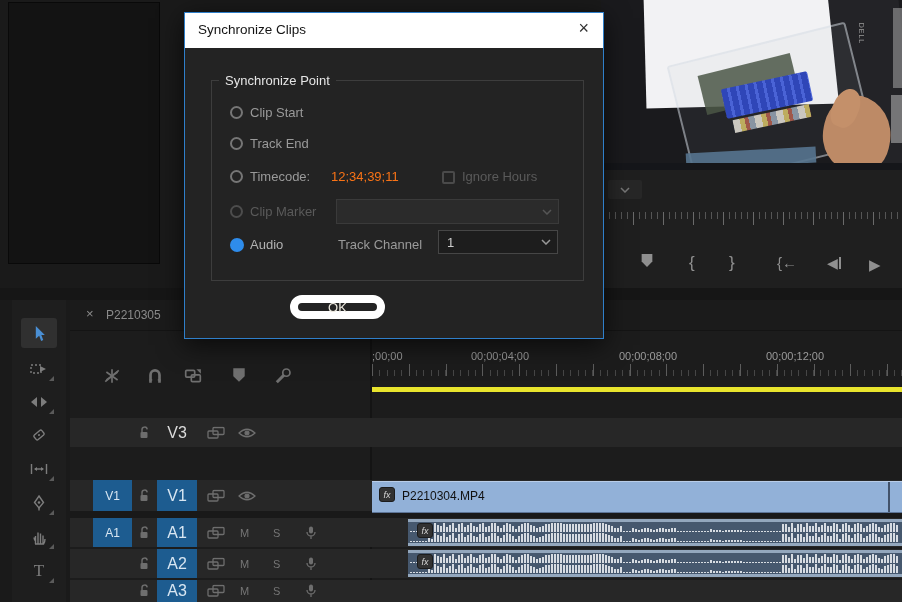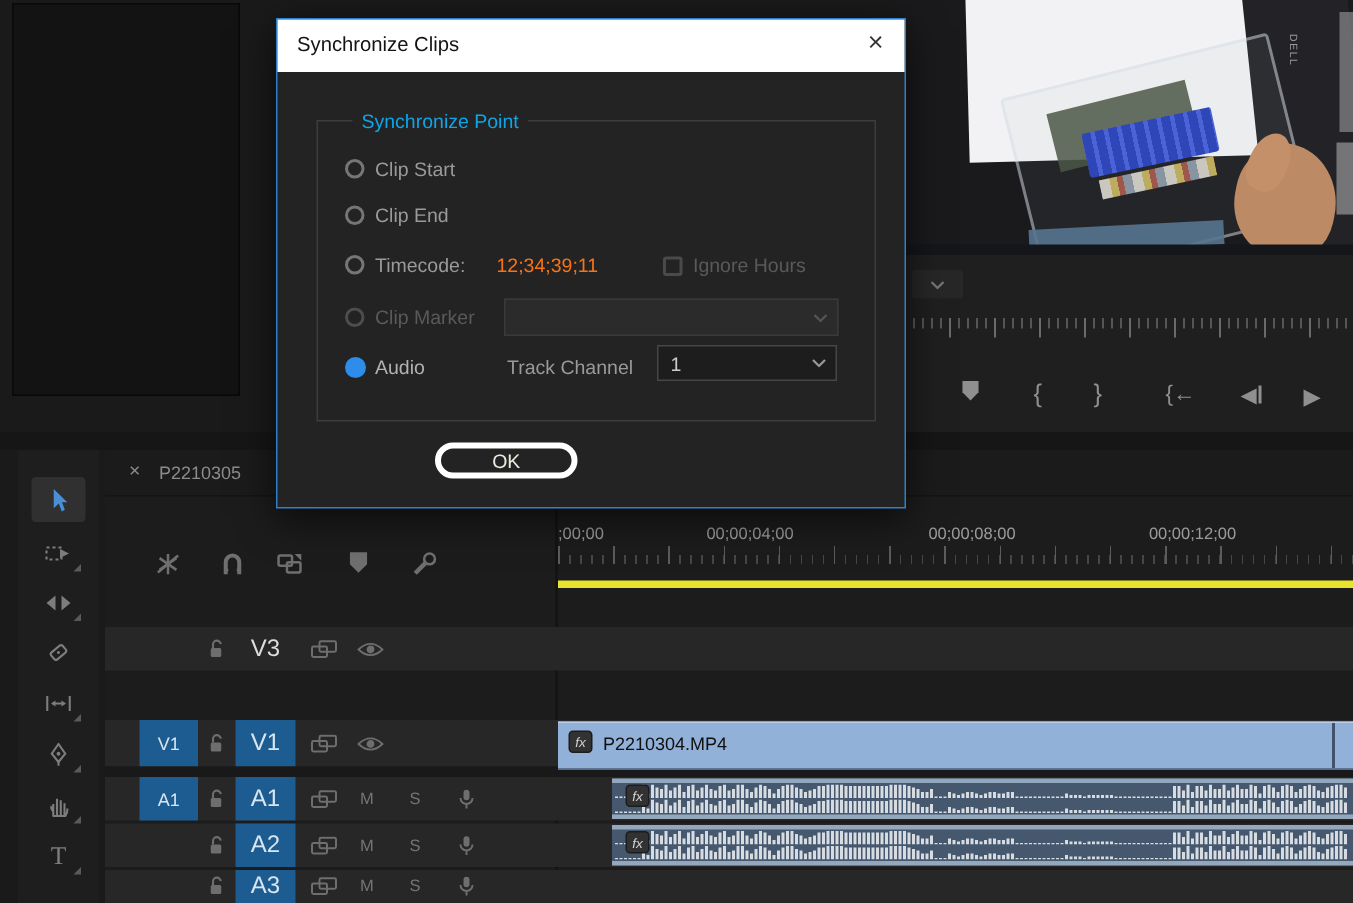--- a/index.html
+++ b/index.html
@@ -107,36 +107,36 @@
   .wave-lane{position:absolute;left:2px;right:2px;height:9px;fill:#d7dce2;}
   .wave-lane.l1{top:4px;} .wave-lane.l2{top:14px;}
 
   
   #dialog{left:184px;top:12px;width:418px;height:325px;background:#232323;border:1px solid #2f7fca;
       box-shadow:0 6px 24px rgba(0,0,0,.65);z-index:10;}
   #dlg-title{position:absolute;left:0;top:0;width:100%;height:35px;background:#ffffff;}
   #dlg-title-text{position:absolute;left:13px;top:9px;font-size:13.5px;color:#141414;}
   #dlg-close{position:absolute;right:14px;top:5px;font-size:18px;color:#333;cursor:default;}
   #dlg-group{position:absolute;left:26px;top:67px;width:371px;height:199px;border:1px solid #3d3d3d;}
-  #dlg-legend{position:absolute;left:50px;top:60px;background:#232323;padding:0 6px;font-size:13px;color:#0ea5e9;}
+  #dlg-legend{position:absolute;left:34px;top:60px;background:#232323;padding:0 6px;font-size:13px;color:#e5e5e5;}
   .radio{position:absolute;left:45px;width:13px;height:13px;border:2px solid #767676;border-radius:50%;box-sizing:border-box;}
   .radio.dis{border-color:#4d4d4d;}
   .radio.sel{width:14px;height:14px;border:none;background:#2e8ceb;}
   .dlbl{position:absolute;font-size:13px;color:#9a9a9a;white-space:nowrap;}
   .dlbl.dim{color:#5a5a5a;}
   .dlbl.lit{color:#b2b2b2;}
   #dlg-tc-value{position:absolute;left:146px;top:156px;font-size:13px;color:#f97316;}
   #dlg-chk{position:absolute;left:257px;top:158px;width:13px;height:13px;border:2px solid #4a4a4a;border-radius:2px;box-sizing:border-box;}
   .dd{position:absolute;box-sizing:border-box;}
   #dlg-dd-marker{left:151px;top:186px;width:223px;height:25px;background:#2b2b2b;border:1px solid #3a3a3a;}
   #dlg-dd-channel{left:253px;top:217px;width:120px;height:24px;background:#1d1d1d;border:1px solid #464646;}
   #dlg-dd-channel .val{position:absolute;left:8px;top:4px;font-size:13px;color:#cccccc;}
   .dd .chev{position:absolute;right:6px;top:50%;transform:translateY(-50%);}
   .btn{position:absolute;box-sizing:border-box;border-radius:12px;display:flex;align-items:center;justify-content:center;font-size:13px;}
-  #btn-ok{left:105px;top:282px;width:95px;height:24px;border:4px solid #ffffff;color:#ece9df;}
+  #btn-ok{left:105px;top:282px;width:95px;height:24px;border:8px solid #ffffff;color:#ece9df;}
   #btn-cancel{left:215px;top:282px;width:100px;height:24px;border:1px solid #818181;color:#8d8d8d;}
 </style>
 </head>
 <body>
 
 <div id="app">
 
   <div class="abs" id="monitor-left"></div>
   <div class="abs" id="under-monitors"></div>
 
@@ -1094,21 +1094,21 @@
       <span id="dlg-title-text">Synchronize Clips</span>
       <span id="dlg-close">×</span>
     </div>
     <div id="dlg-group"></div>
     <span id="dlg-legend">Synchronize Point</span>
 
     <span class="radio" style="top:93px;"></span>
     <span class="dlbl" style="left:65px;top:92px;">Clip Start</span>
 
     <span class="radio" style="top:124px;"></span>
-    <span class="dlbl" style="left:65px;top:123px;">Clip End</span>
+    <span class="dlbl" style="left:65px;top:123px;">Track End</span>
 
     <span class="radio" style="top:157px;"></span>
     <span class="dlbl" style="left:65px;top:156px;">Timecode:</span>
     <span id="dlg-tc-value">12;34;39;11</span>
     <span id="dlg-chk"></span>
     <span class="dlbl dim" style="left:277px;top:156px;">Ignore Hours</span>
 
     <span class="radio dis" style="top:192px;"></span>
     <span class="dlbl dim" style="left:65px;top:191px;">Clip Marker</span>
     <div class="dd" id="dlg-dd-marker">

